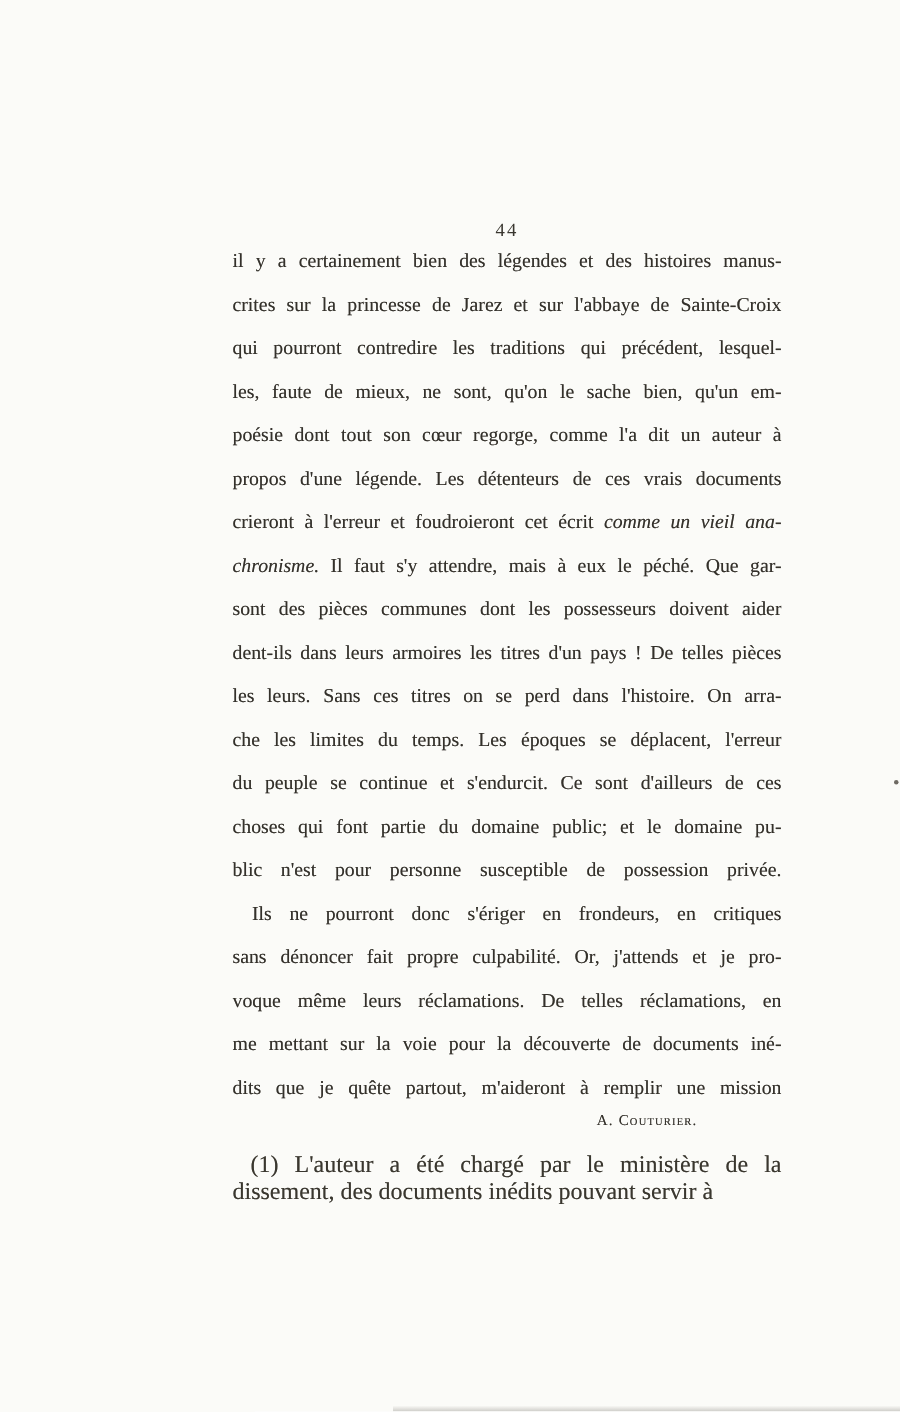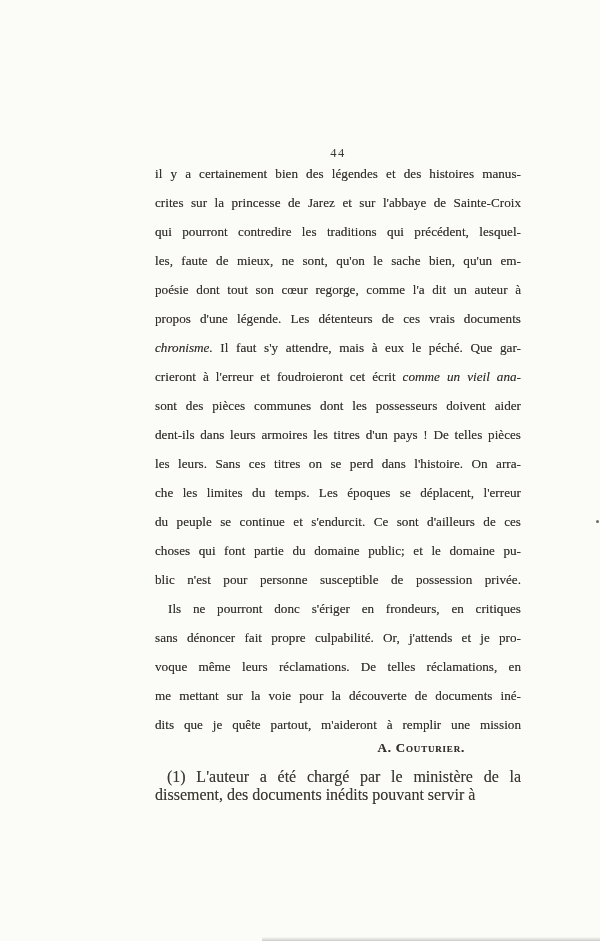--- a/index.html
+++ b/index.html
@@ -28,27 +28,26 @@
     text-align-last:justify;
     overflow:hidden;
     text-shadow:0 0 0.4px rgba(52,49,43,0.55);
     margin-top:12px;
   }
   .line.indent { text-indent:13px; }
   .it { font-style:italic; }
   .signature {
     margin-top:6px;
     line-height:17px;
-    font-size:13px;
+    font-size:10px;
     font-variant:small-caps;
     letter-spacing:0.8px;
     text-align:right;
     padding-right:56px;
     text-shadow:0 0 0.4px rgba(52,49,43,0.55);
-    font-weight:bold;
   }
   .footnote { margin-top:12px; }
   .fline {
     font-size:16px;
     line-height:18px; height:18px;
     overflow:hidden;
     color:#3a372f;
     text-shadow:0 0 0.3px rgba(58,55,47,0.5);
   }
   .fline.f1 {
@@ -74,22 +73,22 @@
 
   <div class="textblock">
     <div>
         <div>
           <div class="line"><span>il y a certainement bien des légendes et des histoires manus-</span></div>
           <div class="line"><span>crites sur la princesse de Jarez et sur l'abbaye de Sainte-Croix</span></div>
           <div class="line"><span>qui pourront contredire les traditions qui précédent, lesquel-</span></div>
           <div class="line"><span>les, faute de mieux, ne sont, qu'on le sache bien, qu'un em-</span></div>
           <div class="line"><span>poésie dont tout son cœur regorge, comme l'a dit un auteur à</span></div>
           <div class="line"><span>propos d'une légende. Les détenteurs de ces vrais documents</span></div>
+          <div class="line"><span>crieront à l'erreur et foudroieront cet écrit </span><span class="it">comme un vieil ana-</span></div>
           <div class="line"><span class="it">chronisme.</span><span> Il faut s'y attendre, mais à eux le péché. Que gar-</span></div>
-          <div class="line"><span>crieront à l'erreur et foudroieront cet écrit </span><span class="it">comme un vieil ana-</span></div>
           <div class="line"><span>sont des pièces communes dont les possesseurs doivent aider</span></div>
           <div class="line"><span>dent-ils dans leurs armoires les titres d'un pays ! De telles pièces</span></div>
           <div class="line"><span>les leurs. Sans ces titres on se perd dans l'histoire. On arra-</span></div>
           <div class="line"><span>che les limites du temps. Les époques se déplacent, l'erreur</span></div>
           <div class="line"><span>du peuple se continue et s'endurcit. Ce sont d'ailleurs de ces</span></div>
           <div class="line"><span>choses qui font partie du domaine public; et le domaine pu-</span></div>
           <div class="line"><span>blic n'est pour personne susceptible de possession privée.</span></div>
         </div>
         <div>
           <div class="line indent"><span>Ils ne pourront donc s'ériger en frondeurs, en critiques</span></div>

